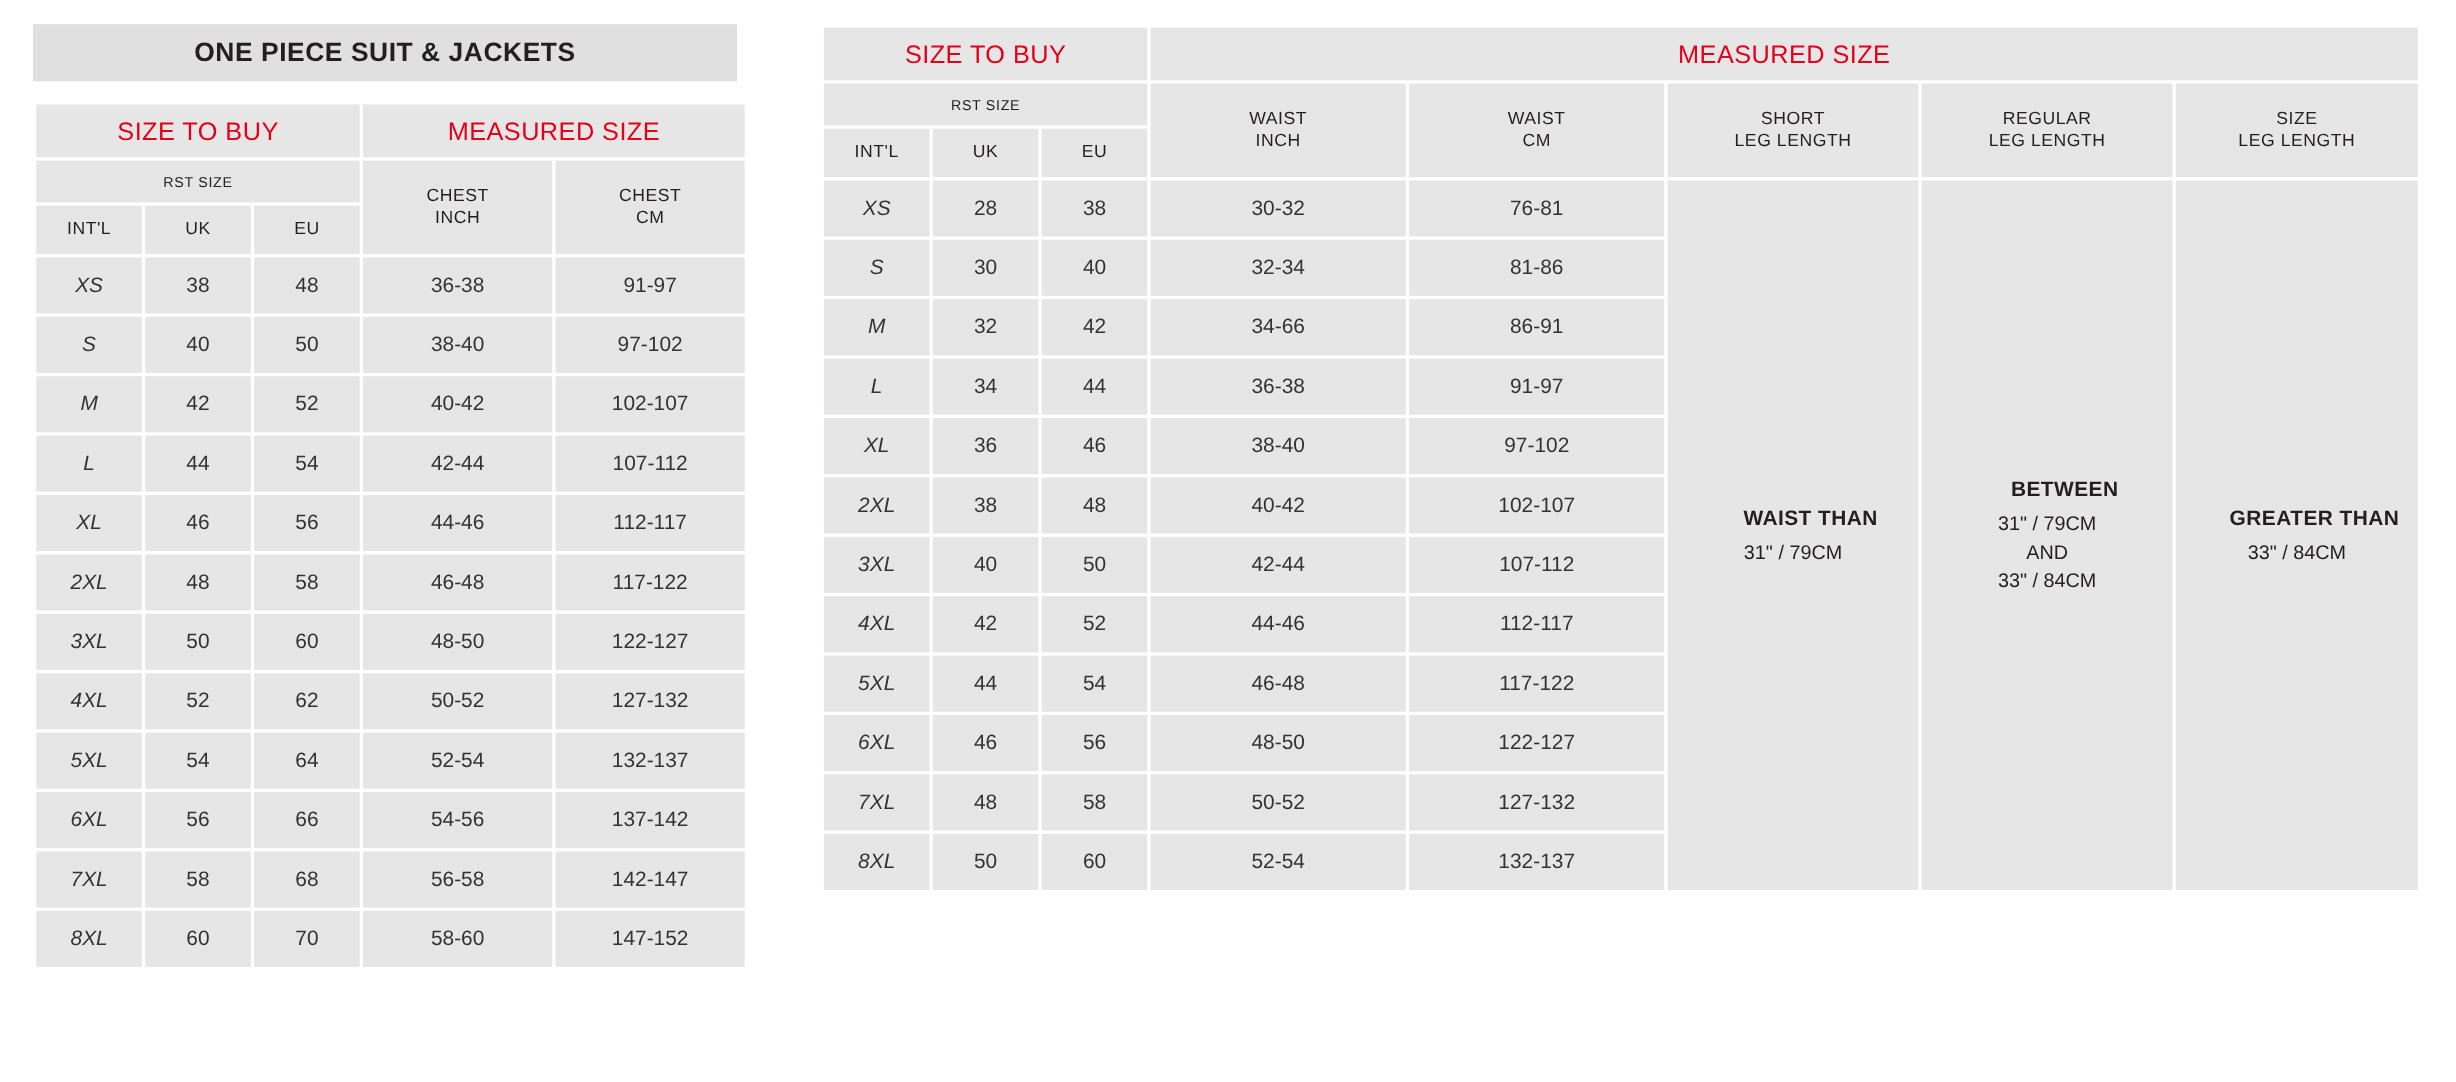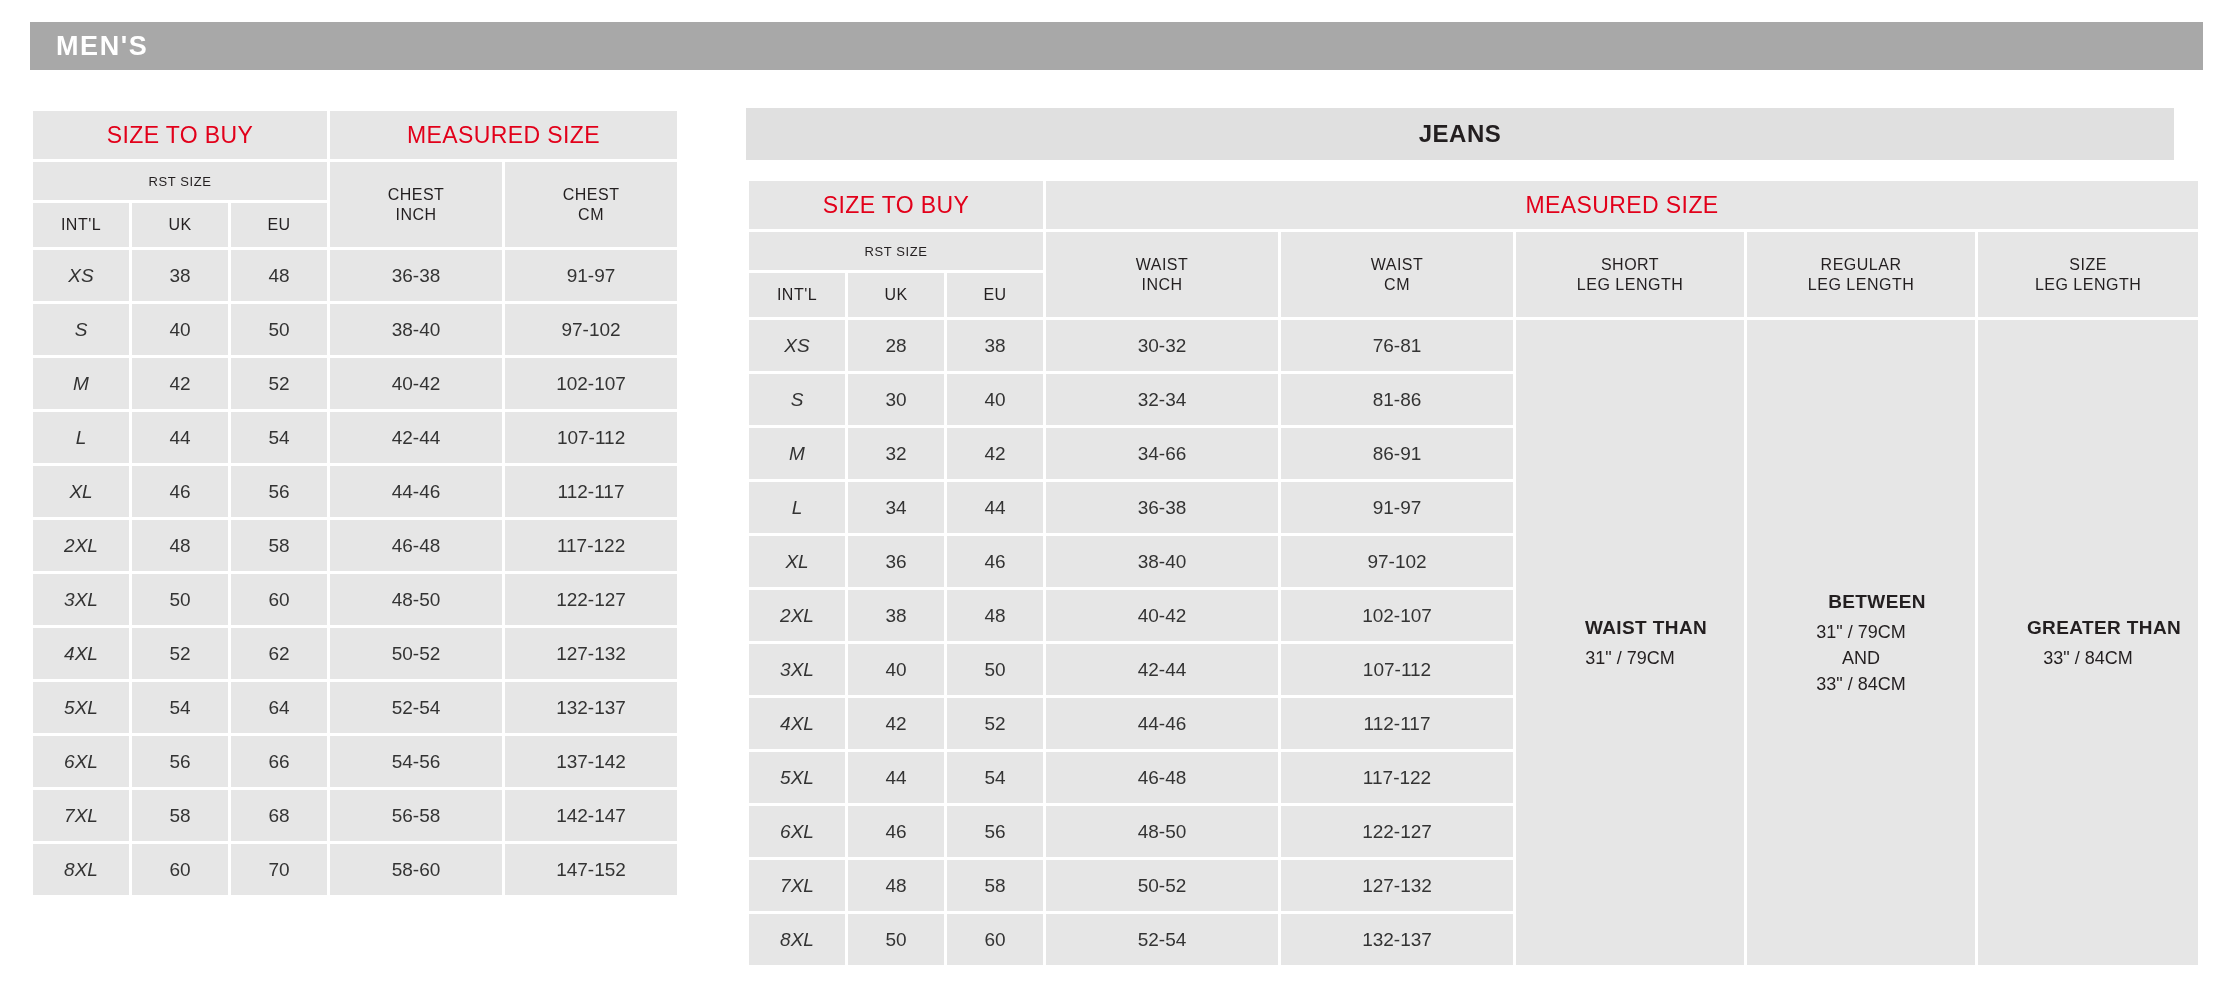--- a/index.html
+++ b/index.html
@@ -116,27 +116,27 @@
     display: block;
     margin-bottom: 3px;
     margin-left: 32px;
   }
 </style>
 </head>
 <body>
 
 <div class="page">
 
-  <div class="banner">
-    <div class="banner-title">MEN'S</div>
-  </div>
 
   <div class="columns">
 
     <div class="col-left">
+      <div class="section-head">
+        <div class="section-head-title">ONE PIECE SUIT &amp; JACKETS</div>
+      </div>
 
       <table class="sz">
         <colgroup>
           <col style="width:96px">
             <col style="width:96px">
             <col style="width:96px">
           <col style="width:172px">
             <col style="width:172px">
         </colgroup>
         <thead>
@@ -244,23 +244,20 @@
             <td class="cell">60</td>
             <td class="cell">70</td>
             <td class="cell">58-60</td>
             <td class="cell">147-152</td>
           </tr>
         </tbody>
       </table>
     </div>
 
     <div class="col-right">
-      <div class="section-head">
-        <div class="section-head-title">JEANS</div>
-      </div>
 
       <table class="sz">
         <colgroup>
           <col style="width:96px">
             <col style="width:96px">
             <col style="width:96px">
           <col style="width:232px">
             <col style="width:232px">
           <col style="width:228px">
             <col style="width:228px">

